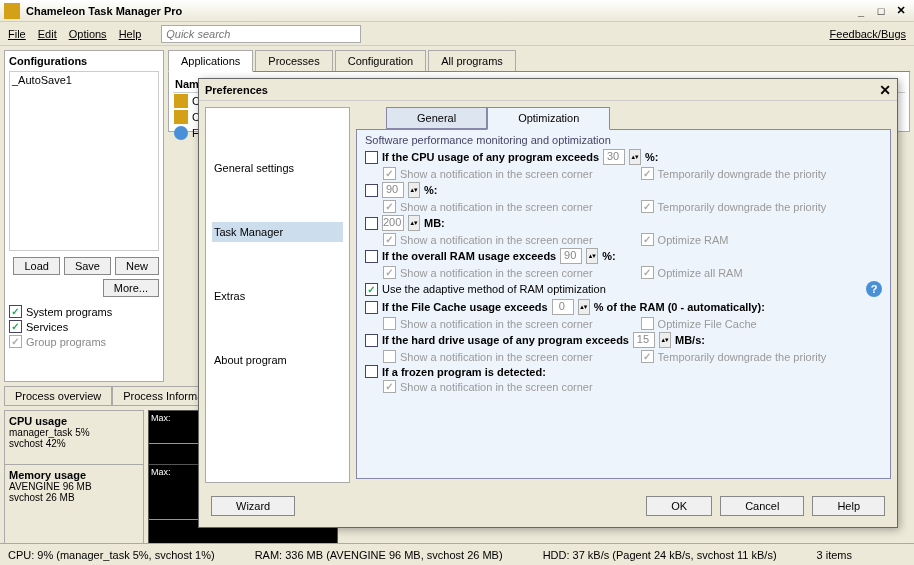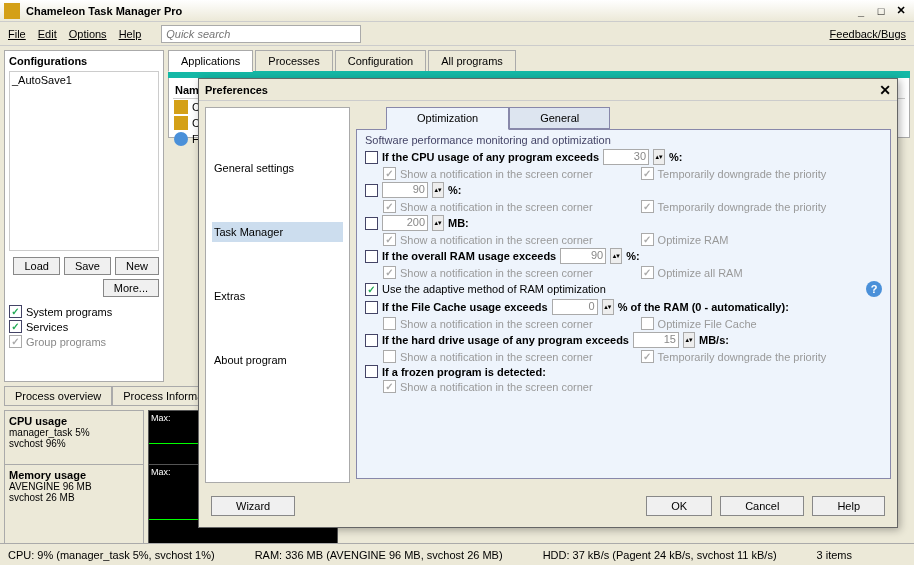--- a/index.html
+++ b/index.html
@@ -18,21 +18,21 @@
 .sidebar .hdr { font-weight: bold; margin-bottom: 4px; }
 .sidebar .list { height: 180px; border: 1px solid #ccc; background: #fff; padding: 2px; }
 .sidebar .btns { display: flex; flex-wrap: wrap; gap: 4px; margin-top: 6px; justify-content: flex-end; }
 .sidebar .btn { border: 1px solid #888; background: #f0f0f0; padding: 2px 10px; cursor: pointer; }
 .sidebar .chks { margin-top: 8px; }
 .sidebar .chk { display: flex; align-items: center; gap: 4px; margin-bottom: 2px; }
 .sidebar .chk.dis { color: #888; }
 .chkbox { width: 13px; height: 13px; border: 1px solid #446; background: #fff; display: flex; align-items: center; justify-content: center; color: #2a5; font-weight: bold; font-size: 10px; }
 .chkbox.dis { border-color: #aaa; color: #aaa; }
 .content { flex: 1; margin: 4px 4px 4px 0; }
-.tabs { display: flex; border-bottom: 7px solid #14b8a6; }
+.tabs { display: flex; border-bottom: 1px solid #14b8a6; }
 .tab { padding: 4px 12px; border: 1px solid #aaa; border-bottom: none; background: #ece9d8; margin-right: 2px; cursor: pointer; }
 .tab.active { background: #fff; border-bottom: 1px solid #fff; margin-bottom: -1px; }
 .tabbody { background: #fff; border: 1px solid #aaa; border-top: none; height: 60px; padding: 4px; }
 .thdr { font-weight: bold; border-bottom: 1px solid #ccc; padding: 2px; }
 .trow { display: flex; align-items: center; gap: 4px; padding: 1px; }
 .trow .ficon { width: 14px; height: 14px; background: #d4a017; }
 .trow .ficon.blue { background: #4a90d9; border-radius: 50%; }
 .bottomtabs { display: flex; margin: 0 4px; }
 .btab { padding: 3px 10px; border: 1px solid #aaa; background: #ece9d8; cursor: pointer; }
 .meters { display: flex; gap: 4px; margin: 4px; height: 110px; }
@@ -53,21 +53,21 @@
 .dialog .dnavitem.active { background: #cde; }
 .dialog .dmain { flex: 1; margin: 6px 6px 6px 0; }
 .dialog .dtabs { display: flex; margin-left: 30px; }
 .dialog .dtab { padding: 4px 30px; border: 1px solid #88a; background: #dde5f0; cursor: pointer; }
 .dialog .dtab.active { background: #eef4fc; border-bottom: 1px solid #eef4fc; margin-bottom: -1px; }
 .dialog .dpanel { border: 1px solid #88a; background: #eef4fc; height: 350px; padding: 4px 8px; }
 .dialog .grp { font-size: 11px; }
 .dialog .grptitle { color: #446; margin-bottom: 2px; }
 .dialog .optrow { display: flex; align-items: center; gap: 4px; padding: 1px 0; }
 .dialog .optrow.sub { margin-left: 18px; color: #999; }
-.dialog .num { width: 46px; height: 16px; border: 1px solid #aaa; background: #fff; text-align: right; padding-right: 2px; color: #888; }
+.dialog .num { width: 22px; height: 16px; border: 1px solid #aaa; background: #fff; text-align: center; padding-right: 2px; color: #888; }
 .dialog .spin { width: 12px; height: 16px; border: 1px solid #aaa; background: #eee; font-size: 7px; display: flex; flex-direction: column; align-items: center; justify-content: center; }
 .dialog .help { width: 16px; height: 16px; border-radius: 50%; background: #4a90d9; color: #fff; display: flex; align-items: center; justify-content: center; font-weight: bold; margin-left: auto; }
 .dialog .dfooter { display: flex; gap: 8px; padding: 0 12px; align-items: center; height: 34px; }
 .dialog .dbtn { border: 1px solid #888; background: #f0f0f0; padding: 3px 24px; cursor: pointer; }
 .dialog .dfooter .spacer { flex: 1; }
 </style>
 </head>
 <body>
 
 <div class="titlebar">
@@ -143,21 +143,21 @@
 
 <div class="bottomtabs">
   <div class="btab">Process overview</div>
   <div class="btab">Process Informa</div>
 </div>
 
 <div class="meters">
   <div class="meter">
     <div class="mtitle">CPU usage</div>
     <div class="mval">manager_task 5%</div>
-    <div class="mval">svchost 96%</div>
+    <div class="mval">svchost 42%</div>
   </div>
   <div class="graph">
     <div class="glabel" style="top:2px;left:2px">Max:</div>
     <div class="glabel" style="bottom:2px;left:2px">9%</div>
     <div class="gline" style="top:30%"></div>
     <div class="gline" style="top:70%"></div>
   </div>
 </div>
 <div class="meters" style="margin-top:-60px">
   <div class="meter">
@@ -186,22 +186,22 @@
   </div>
   <div class="dbody">
     <div class="dnav">
       <div class="dnavitem">General settings</div>
       <div class="dnavitem active">Task Manager</div>
       <div class="dnavitem">Extras</div>
       <div class="dnavitem">About program</div>
     </div>
     <div class="dmain">
       <div class="dtabs">
+        <div class="dtab">General</div>
         <div class="dtab active">Optimization</div>
-        <div class="dtab">General</div>
       </div>
       <div class="dpanel">
         <div class="grptitle">Software performance monitoring and optimization</div>
         <div class="grp">
           <div class="optrow">
               <div class="chkbox"></div>
               <b>If the CPU usage of any program exceeds</b>
               <div class="num">30</div>
               <div class="spin">▴▾</div>
               <b>%:</b>

